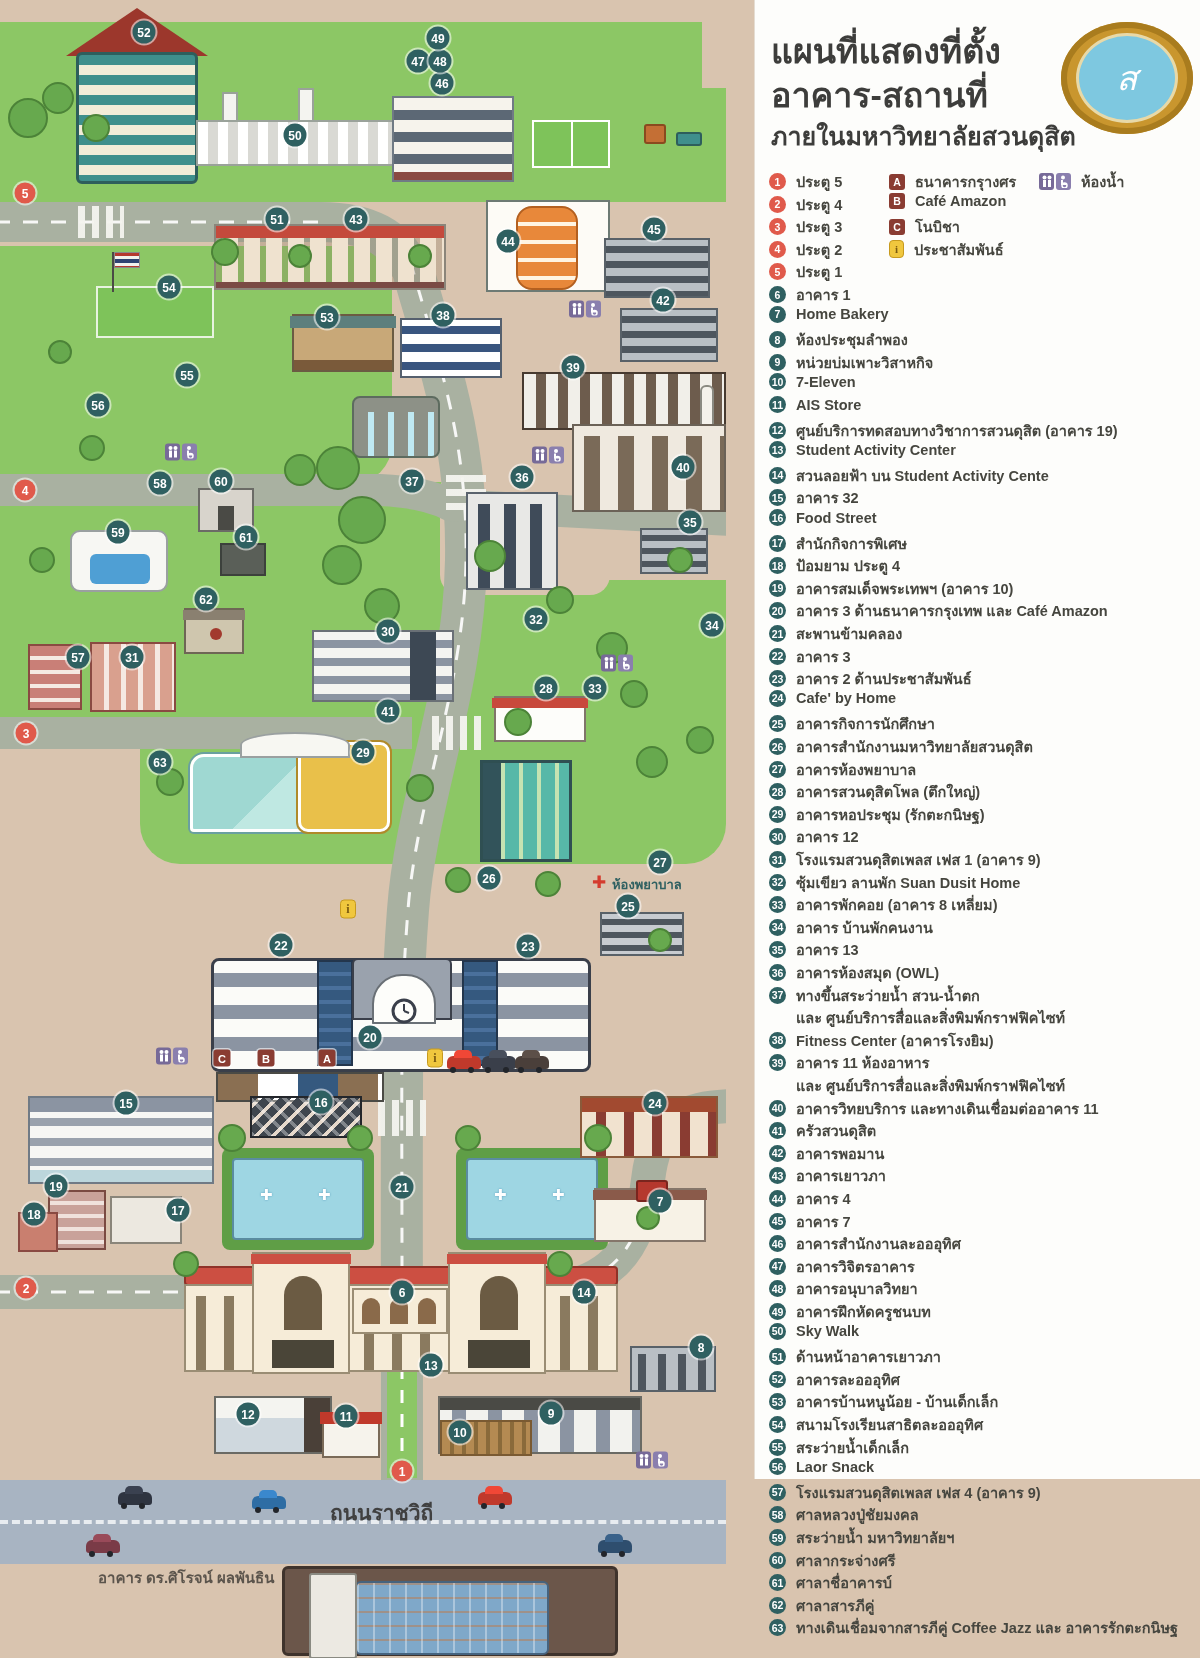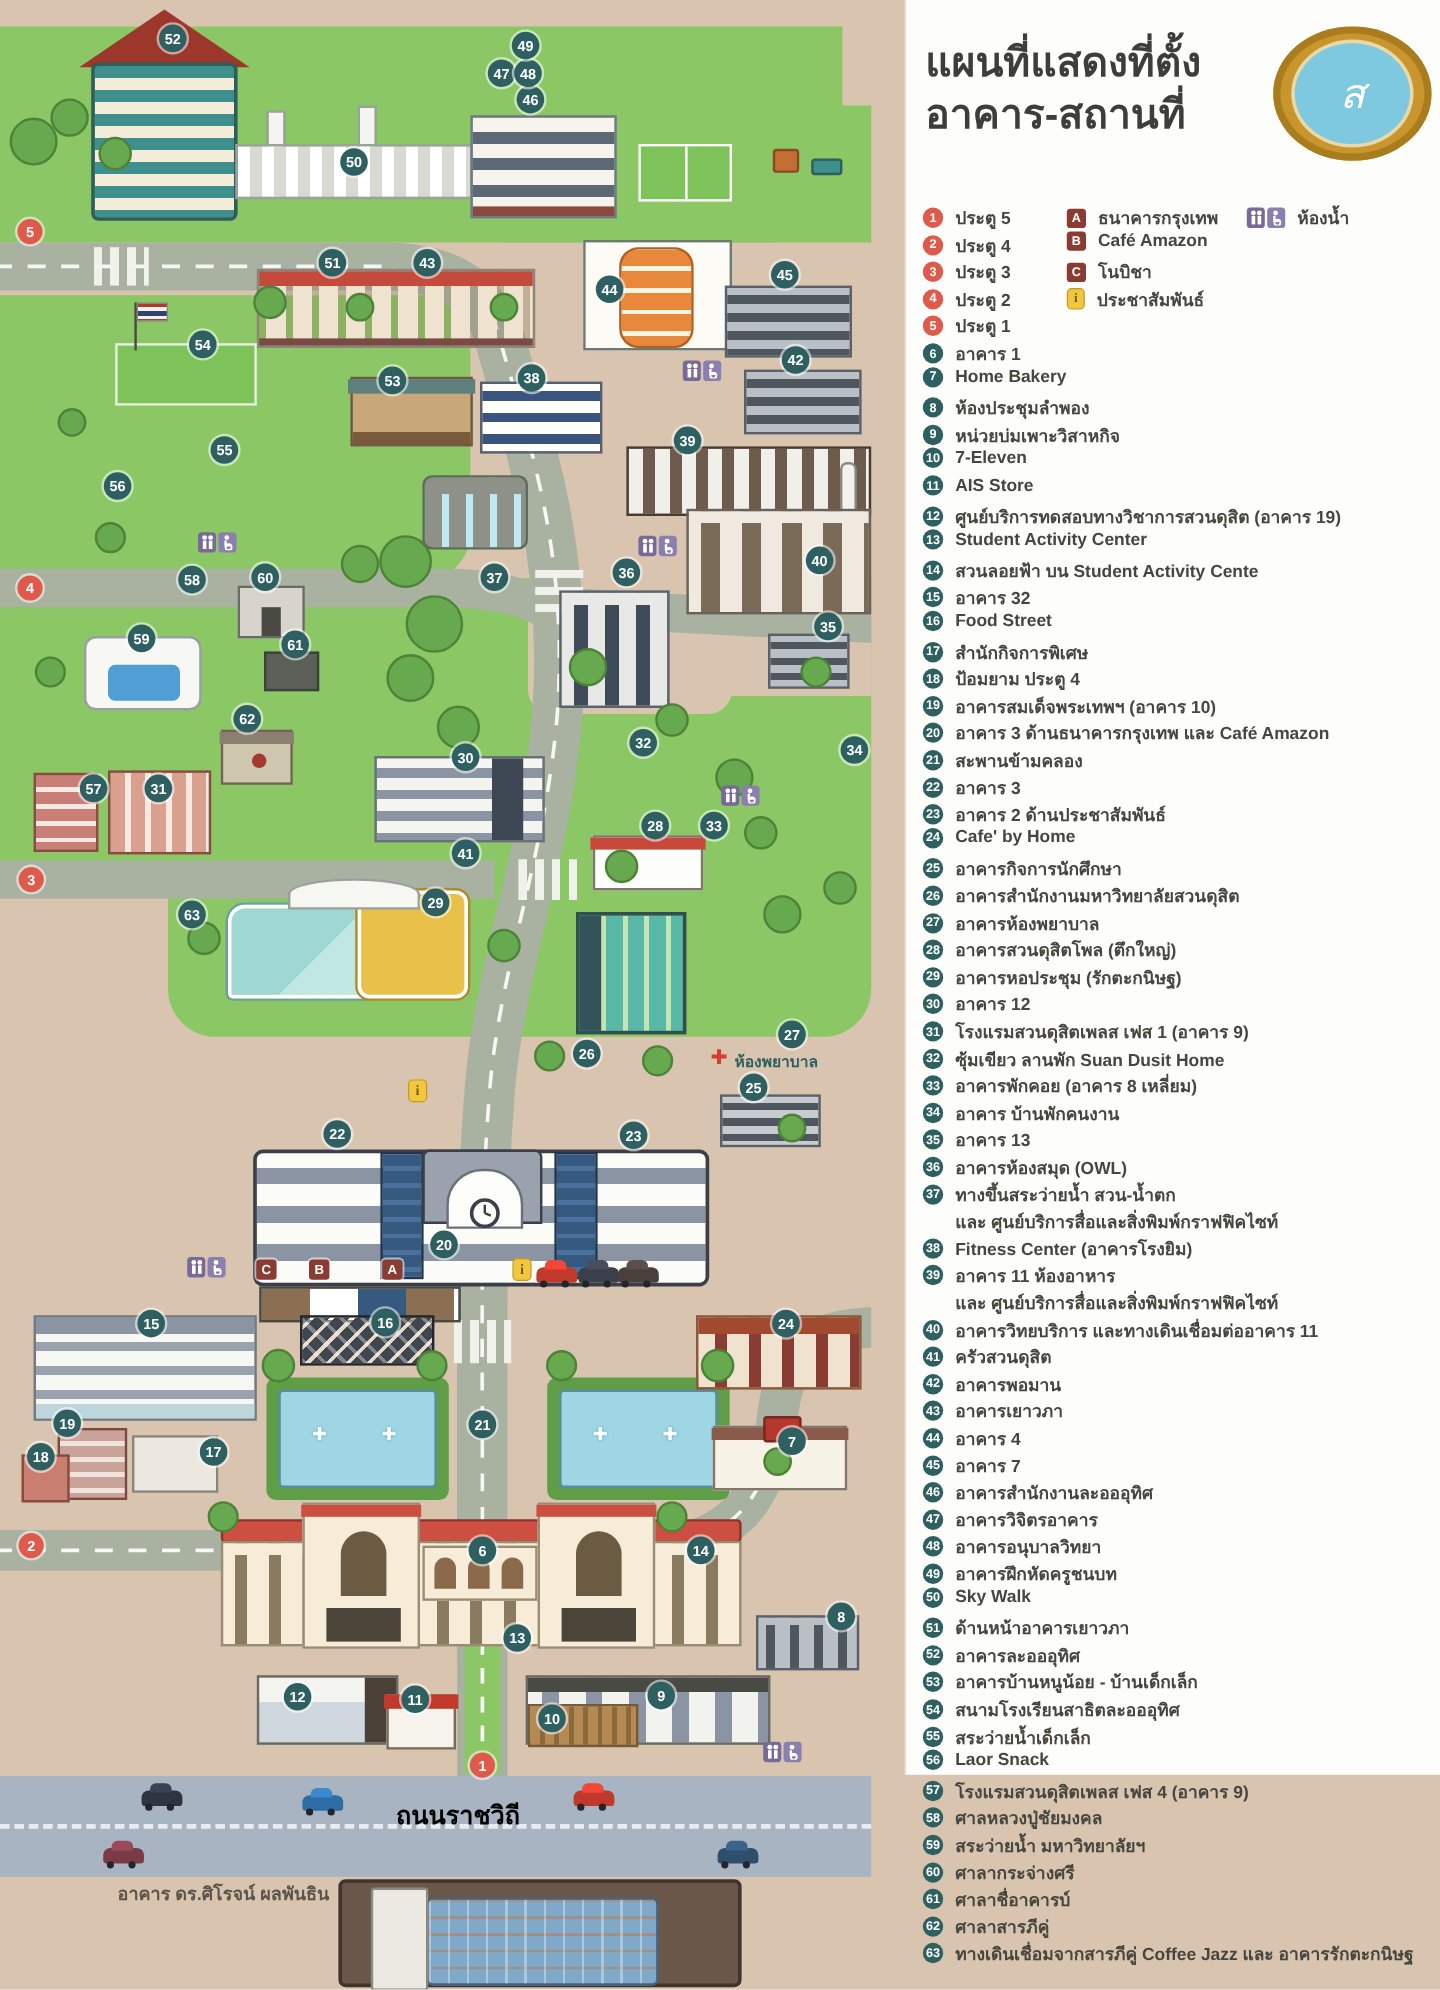--- a/index.html
+++ b/index.html
@@ -22,21 +22,21 @@
   .car:after{content:"";position:absolute;left:3px;bottom:-4px;width:6px;height:6px;border-radius:50%;background:#22252a;box-shadow:18px 0 0 #22252a;}
   .badge{position:absolute;display:flex;align-items:center;justify-content:center;border-radius:50%;color:#fff;font-weight:bold;box-shadow:0 0 0 2px rgba(255,255,255,.55);transform:translate(-50%,-50%);}
   .badge.teal{width:23px;height:23px;background:#2f6061;font-size:12px;}
   .badge.gate{width:21px;height:21px;background:#e05a4b;font-size:12px;}
   .sq{position:absolute;width:17px;height:17px;border-radius:3px;background:#8a3c32;color:#fff;font-size:11px;font-weight:bold;display:flex;align-items:center;justify-content:center;transform:translate(-50%,-50%);box-shadow:0 0 0 1.5px rgba(255,255,255,.6);}
   .info{position:absolute;width:16px;height:19px;border-radius:4px;background:#f0c73e;border:1.5px solid #c79a1e;color:#7a5a10;font-size:12px;font-weight:bold;font-family:"Liberation Serif",serif;display:flex;align-items:center;justify-content:center;transform:translate(-50%,-50%);box-sizing:border-box;}
   .wc{position:absolute;display:flex;gap:2px;transform:translate(-50%,-50%);}
   .wc span{width:15px;height:17px;border-radius:3px;display:flex;align-items:center;justify-content:center;}
   .wc .wc1{background:#776a98;}
   .wc .wc2{background:#8a7fae;}
-  .maplabel{position:absolute;color:#000000;font-weight:bold;}
+  .maplabel{position:absolute;color:#404040;font-weight:bold;}
   
   #legend-panel{position:absolute;left:754px;top:0;width:474px;height:1479px;background:#fdfdfb;border-left:1px solid #e5ddd2;}
   .title-line{position:absolute;left:16px;color:#3d3d3b;font-weight:bold;white-space:nowrap;}
   #logo{position:absolute;left:306px;top:22px;width:132px;height:112px;border-radius:50%;background:#c9962e;display:flex;align-items:center;justify-content:center;box-shadow:inset 0 0 0 6px #a97c1e;}
   #logo .inner{width:96px;height:84px;border-radius:50%;background:#7ec8e0;border:3px solid #e8d9a8;display:flex;align-items:center;justify-content:center;color:#ffffff;font-family:"Liberation Serif",serif;font-style:italic;font-size:34px;}
   .lrow{position:absolute;display:flex;align-items:center;gap:10px;white-space:nowrap;}
   .lrow .lbadge{width:17px;height:17px;border-radius:50%;color:#fff;font-size:10.5px;font-weight:bold;display:flex;align-items:center;justify-content:center;flex:0 0 auto;}
   .lrow .lsq{width:16px;height:16px;border-radius:3px;background:#8a3c32;color:#fff;font-size:10.5px;font-weight:bold;display:flex;align-items:center;justify-content:center;flex:0 0 auto;}
   .lrow .linfo{width:15px;height:18px;border-radius:4px;background:#f0c73e;border:1.5px solid #c79a1e;color:#7a5a10;font-size:11px;font-weight:bold;font-family:"Liberation Serif",serif;display:flex;align-items:center;justify-content:center;box-sizing:border-box;flex:0 0 auto;}
   .lrow .ltext{font-size:14.5px;color:#46463f;font-weight:bold;}
@@ -424,20 +424,21 @@
               <circle cx="6.5" cy="10.5" r="2.5" stroke="#fff" fill="none" stroke-width="1.5"></circle>
             </svg>
           </span>
         </span>
       </div>
   </div>
 
   <div id="legend-panel">
     <div class="title-line" style="top:24px;font-size:34px;">แผนที่แสดงที่ตั้ง</div>
     <div class="title-line" style="top:68px;font-size:34px;text-align:center;">อาคาร-สถานที่</div>
+    <div class="title-line" style="top:116px;font-size:25px;">ภายในมหาวิทยาลัยสวนดุสิต</div>
     <div id="logo">
         <div class="inner">ส</div>
       </div>
     <div id="legend-rows">
         <div class="lrow" style="top: 170px; left: 14px;">
           <span class="lbadge" style="background: rgb(224, 90, 75);">1</span>
           <span class="ltext">ประตู 5</span>
         </div>
         <div class="lrow" style="top: 192.6px; left: 14px;">
           <span class="lbadge" style="background: rgb(224, 90, 75);">2</span>
@@ -450,21 +451,21 @@
         <div class="lrow" style="top: 237.8px; left: 14px;">
           <span class="lbadge" style="background: rgb(224, 90, 75);">4</span>
           <span class="ltext">ประตู 2</span>
         </div>
         <div class="lrow" style="top: 260.4px; left: 14px;">
           <span class="lbadge" style="background: rgb(224, 90, 75);">5</span>
           <span class="ltext">ประตู 1</span>
         </div>
         <div class="lrow" style="top: 170px; left: 134px;">
           <span class="lsq">A</span>
-          <span class="ltext">ธนาคารกรุงเทพ</span>
+          <span class="ltext">ธนาคารกรุางศร</span>
         </div>
         <div class="lrow" style="top: 192.6px; left: 134px;">
           <span class="lsq">B</span>
           <span class="ltext">Café Amazon</span>
         </div>
         <div class="lrow" style="top: 215.2px; left: 134px;">
           <span class="lsq">C</span>
           <span class="ltext">โนบิชา</span>
         </div>
         <div class="lrow" style="top: 237.8px; left: 134px;">

